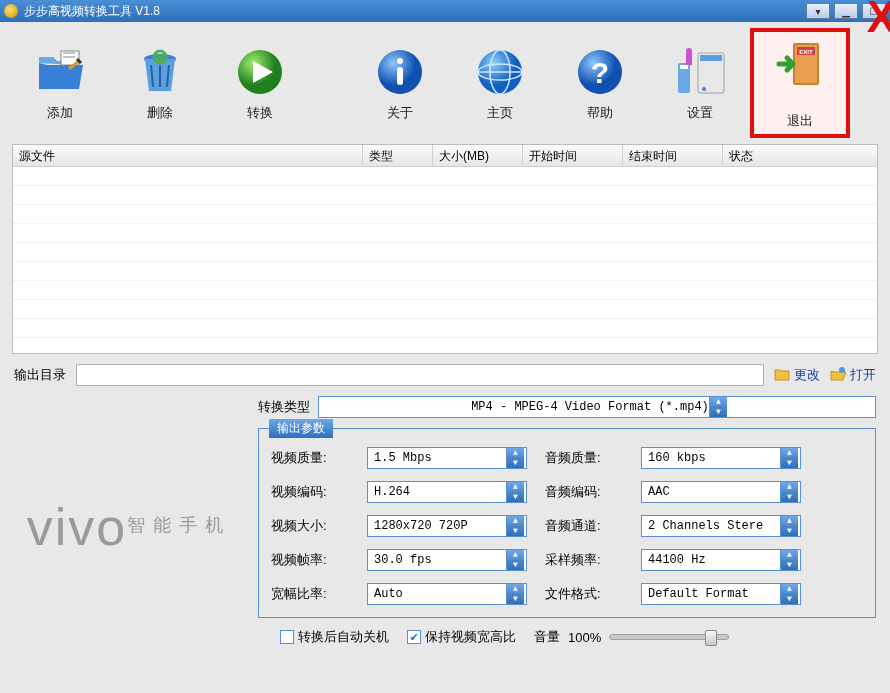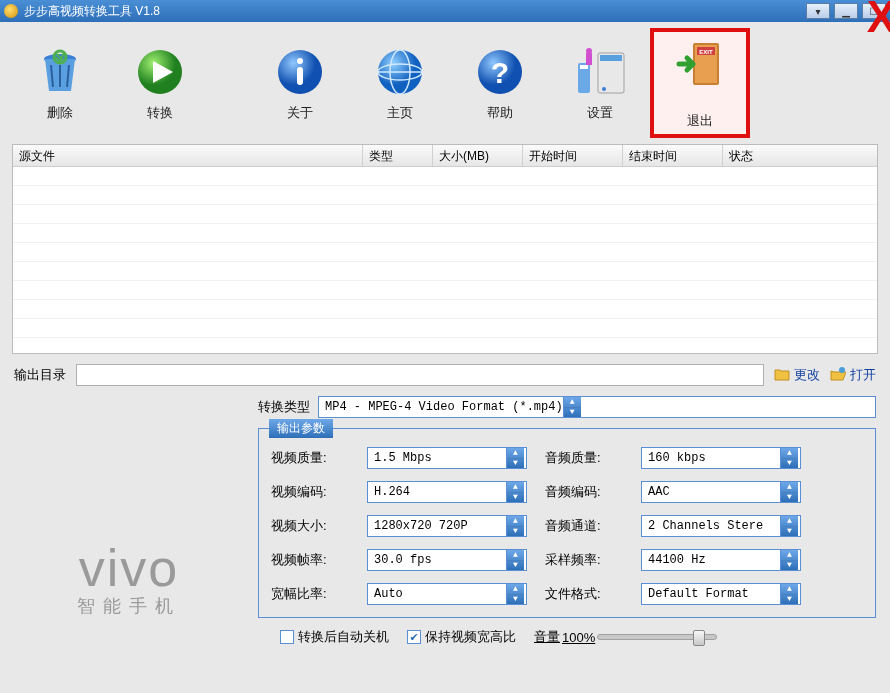--- a/index.html
+++ b/index.html
@@ -131,23 +131,23 @@
     width:16px; height:16px;
   }
   .bottom {
     display:flex;
     margin:0 14px;
     gap:14px;
   }
   .brand {
     width:230px;
     display:flex;
-    flex-direction:column;
-    align-items:center;
-    justify-content:flex-end;
+    flex-direction:row;
+    align-items:center;
+    justify-content:center;
     color:#9a9a9a;
     margin-top:40px;
   }
   .brand .v {
     font-size:52px;
     font-weight:400;
     letter-spacing:2px;
     font-family: Arial, sans-serif;
   }
   .brand .sub {
@@ -165,21 +165,21 @@
     font-size:13px;
     margin-bottom:10px;
   }
   .convert-type-row .sel {
     flex:1;
     height:22px;
     border:1px solid #5a8fd6;
     background:#fff;
     display:flex;
     align-items:center;
-    justify-content:flex-start;
+    justify-content:center;
     padding:0 2px 0 6px;
     font-family: "Courier New", monospace;
     font-size:12px;
   }
   .spin-btn {
     width:18px; height:20px;
     background:linear-gradient(to bottom,#6ea8e8,#2d6fb8);
     display:flex; flex-direction:column;
     border-left:1px solid #5a8fd6;
   }
@@ -232,21 +232,21 @@
   }
   .checkbox .box {
     width:14px; height:14px;
     border:1px solid #5a8fd6;
     background:#fff;
     display:flex; align-items:center; justify-content:center;
     font-size:11px; color:#2d6fb8;
   }
   .checkbox.checked .box::after{ content:"✔"; }
   .volume {
-    display:flex; align-items:center; gap:2px;text-decoration:underline;
+    display:flex; align-items:center; gap:8px;
   }
   .slider {
     width:120px; height:6px;
     background:#c8c8c8;
     border:1px solid #a0a0a0;
     position:relative;
     border-radius:3px;
   }
   .slider .thumb {
     position:absolute;
@@ -266,20 +266,33 @@
     <div class="title-text">步步高视频转换工具 V1.8</div>
     <div class="win-controls">
       <div class="win-btn">▾</div>
       <div class="win-btn">▁</div>
       <div class="win-btn">☐</div>
     </div>
   </div>
   <div class="red-x">X</div>
 
   <div class="toolbar">
+    <div class="toolbar-btn">
+      <div class="toolbar-icon">
+        <svg width="50" height="50" viewBox="0 0 50 50">
+            <path d="M4 16 L4 42 L44 42 L48 18 L12 18 Z" fill="#3a7fd6"></path>
+            <path d="M4 16 L4 10 L18 10 L22 14 L40 14 L40 18 Z" fill="#6aa8e8"></path>
+            <rect x="26" y="4" width="18" height="14" fill="#fff" stroke="#888"></rect>
+            <path d="M28 6 L40 6 M28 10 L40 10" stroke="#888" stroke-width="1"></path>
+            <path d="M34 22 L44 14" stroke="#d4a020" stroke-width="3"></path>
+            <path d="M42 12 L46 16" stroke="#333" stroke-width="3"></path>
+          </svg>
+      </div>
+      <span>添加</span>
+    </div>
     <div class="toolbar-btn">
       <div class="toolbar-icon">
         <svg width="50" height="50" viewBox="0 0 50 50">
             <ellipse cx="25" cy="12" rx="16" ry="5" fill="#3a7fd6"></ellipse>
             <path d="M10 12 L14 44 L36 44 L40 12 Z" fill="#5a9fdf"></path>
             <path d="M16 18 L18 40 M25 18 L25 40 M34 18 L32 40" stroke="#2a5f9f" stroke-width="2"></path>
             <circle cx="25" cy="10" r="6" fill="none" stroke="#4fb050" stroke-width="3"></circle>
             <path d="M22 7 L28 13 M21 10 L25 14 L29 6" stroke="#4fb050" stroke-width="2" fill="none"></path>
           </svg>
       </div>

